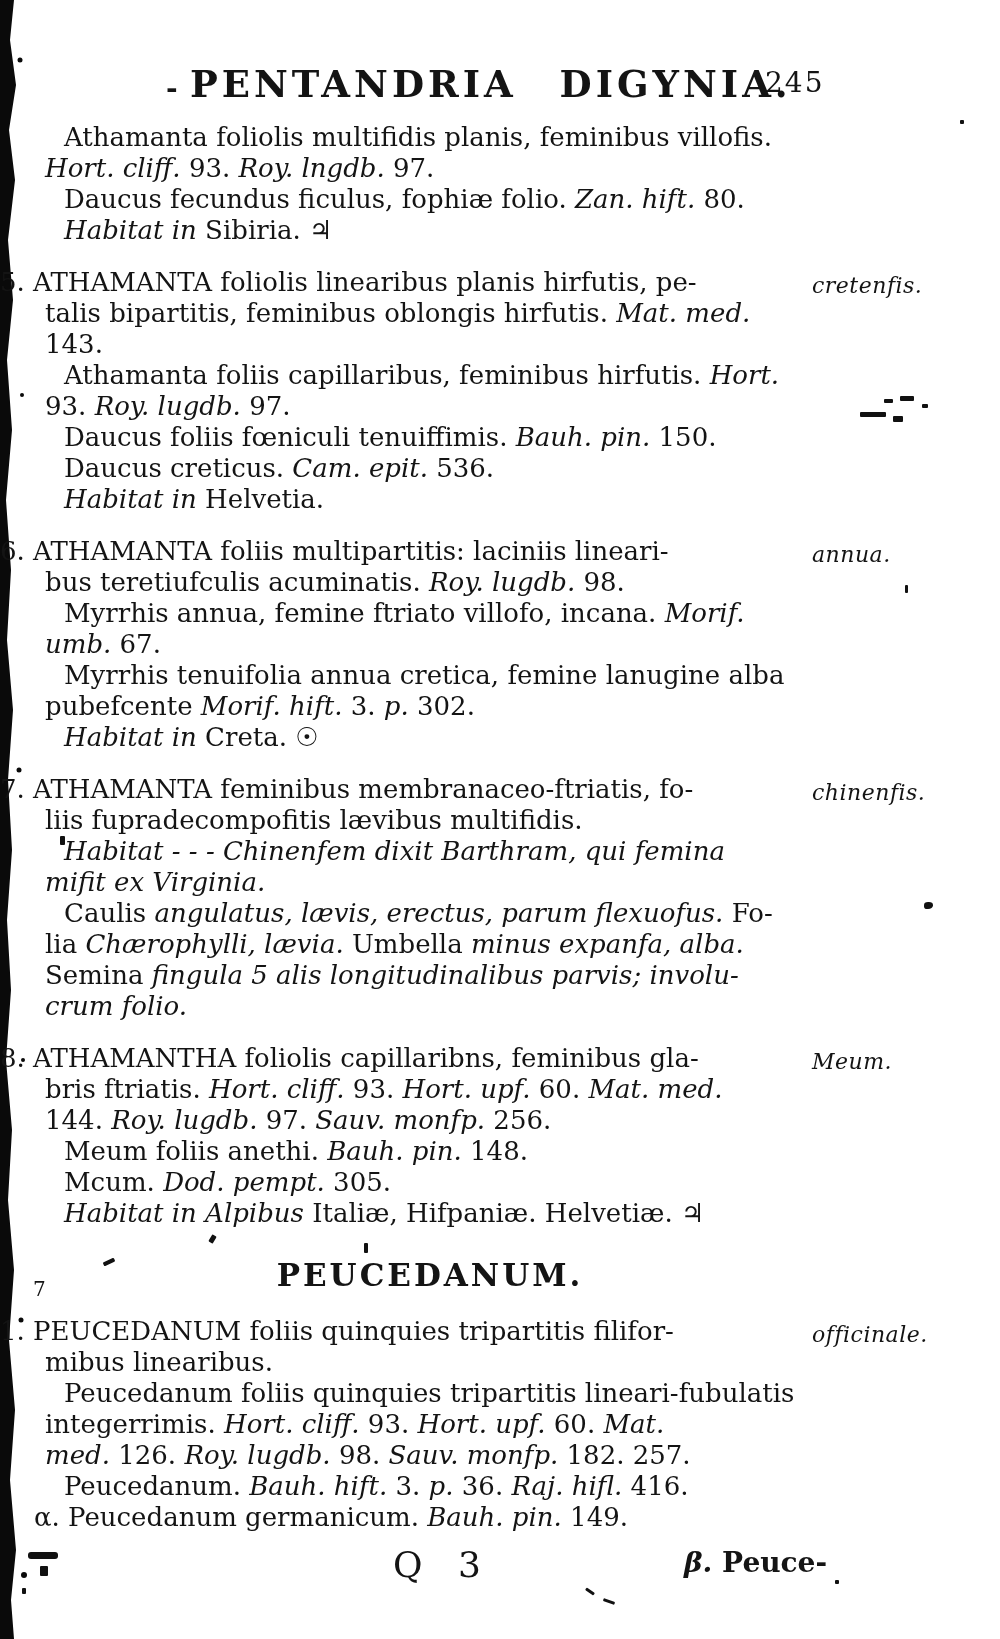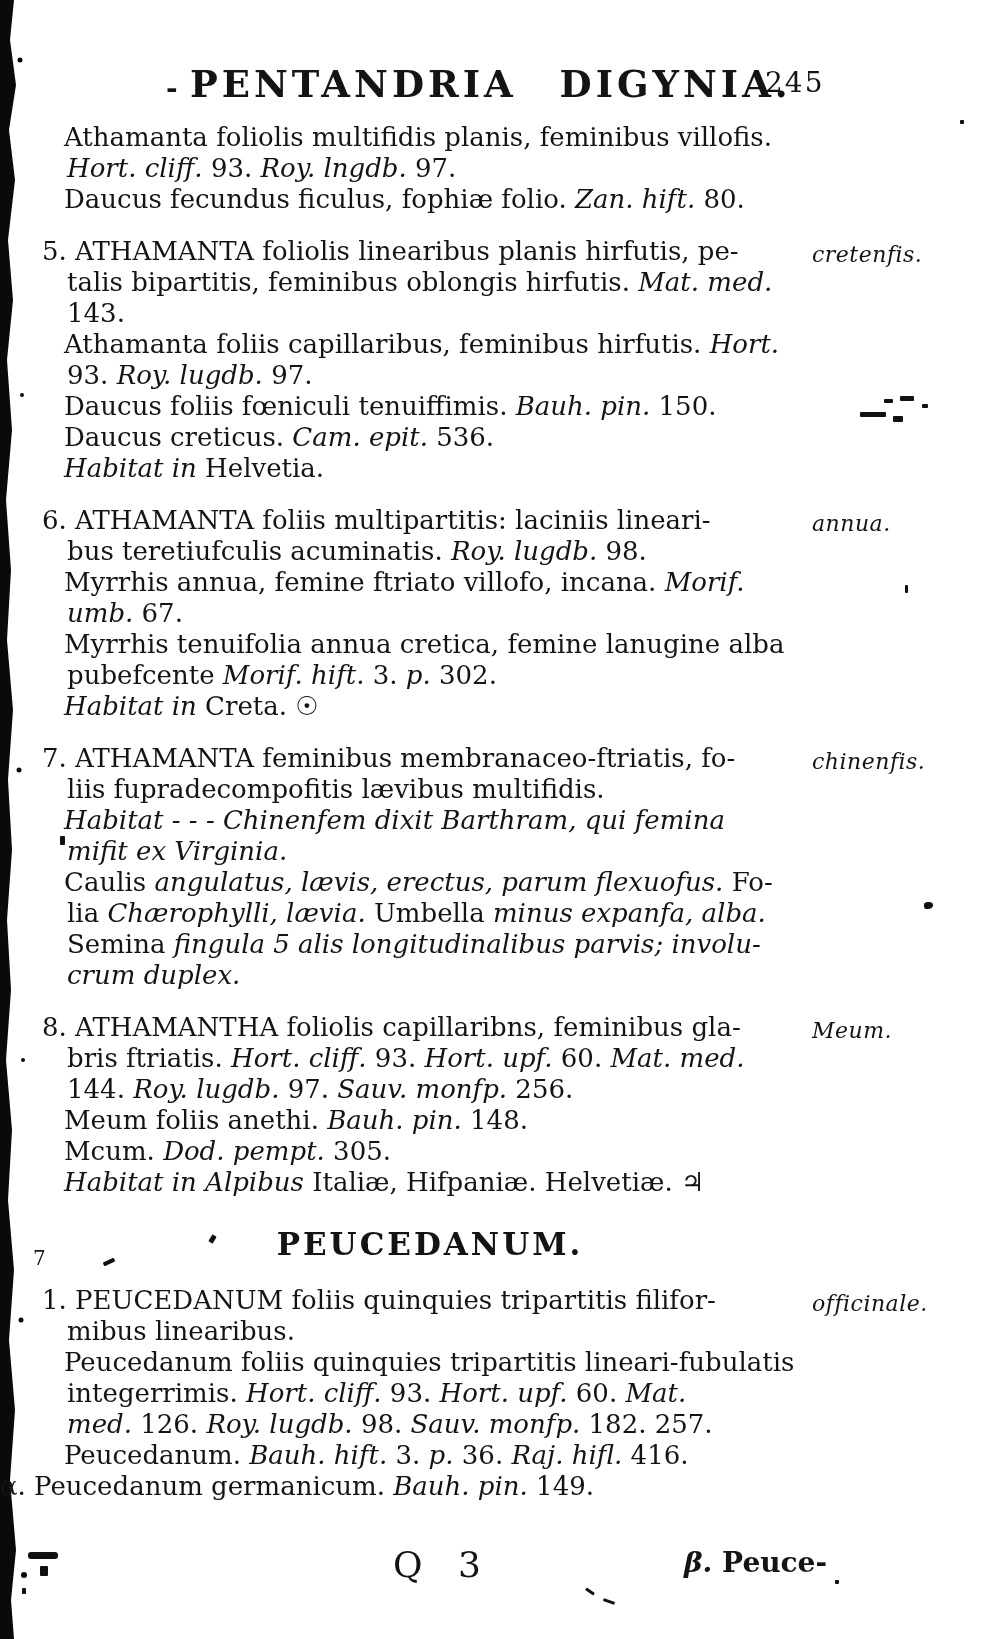--- a/index.html
+++ b/index.html
@@ -16,24 +16,24 @@
   
   .header{position:absolute;top:62px;left:0;width:1000px;height:50px;}
   .hdr-ornament{position:absolute;left:166px;top:10px;font-size:28px;font-weight:bold;}
   .hdr-title{position:absolute;left:190px;top:0;font-size:37px;font-weight:700;letter-spacing:4px;word-spacing:26px;white-space:nowrap;}
   .hdr-page{position:absolute;left:765px;top:4px;font-size:28px;letter-spacing:2px;}
   
   .text-column{position:absolute;top:122px;left:0;width:1000px;}
   .block{margin-top:21px;}
   .block:first-child{margin-top:0;}
   .line{position:relative;font-size:26px;line-height:31px;white-space:nowrap;}
-  .indent-num{padding-left:42px;}
+  .indent-num{}
   .indent-base{padding-left:64px;}
-  .indent-cont{padding-left:67px;}
-  .indent-alpha{}
+  .indent-cont{padding-left:45px;}
+  .indent-alpha{padding-left:34px;}
   .it{font-style:italic;}
   .margin-note{position:absolute;left:812px;top:3px;font-style:italic;font-size:22px;letter-spacing:.5px;}
   .genus-heading{position:relative;margin-top:26px;margin-bottom:16px;width:860px;text-align:center;font-size:31px;line-height:40px;letter-spacing:3px;font-weight:600;}
   .genus-margin-number{position:absolute;left:33px;top:14px;font-size:20px;font-weight:400;letter-spacing:0;}
   
   .footer{position:absolute;top:1544px;left:0;width:884px;height:50px;}
   .signature{position:absolute;left:393px;top:0;font-size:36px;letter-spacing:12px;}
   .catchword{position:absolute;left:684px;top:2px;font-size:28px;font-weight:bold;}
   .catchword .beta{font-style:italic;}
   
@@ -60,20 +60,21 @@
     <span class="hdr-ornament">-</span>
     <span class="hdr-title">PENTANDRIA DIGYNIA.</span>
     <span class="hdr-page">245</span>
   </div>
 
   <div class="text-column" id="text-column">
       <div class="block">
         <div class="line indent-base"><span>Athamanta foliolis multifidis planis, feminibus villofis.</span></div>
         <div class="line indent-cont"><span class="it">Hort. cliff.</span><span> 93. </span><span class="it">Roy. lngdb.</span><span> 97.</span></div>
         <div class="line indent-base"><span>Daucus fecundus ficulus, fophiæ folio. </span><span class="it">Zan. hift.</span><span> 80.</span></div>
+        <div class="line indent-base"><span class="it">Habitat in</span><span> Sibiria. ♃</span></div>
       </div>
       <div class="block">
         <div class="line indent-num"><span>5. ATHAMANTA foliolis linearibus planis hirfutis, pe-</span><span class="margin-note">cretenfis.</span></div>
         <div class="line indent-cont"><span>talis bipartitis, feminibus oblongis hirfutis. </span><span class="it">Mat. med.</span></div>
         <div class="line indent-cont"><span>143.</span></div>
         <div class="line indent-base"><span>Athamanta foliis capillaribus, feminibus hirfutis. </span><span class="it">Hort.</span></div>
         <div class="line indent-cont"><span>93. </span><span class="it">Roy. lugdb.</span><span> 97.</span></div>
         <div class="line indent-base"><span>Daucus foliis fœniculi tenuiffimis. </span><span class="it">Bauh. pin.</span><span> 150.</span></div>
         <div class="line indent-base"><span>Daucus creticus. </span><span class="it">Cam. epit.</span><span> 536.</span></div>
         <div class="line indent-base"><span class="it">Habitat in</span><span> Helvetia.</span></div>
@@ -88,21 +89,21 @@
         <div class="line indent-base"><span class="it">Habitat in</span><span> Creta. ☉</span></div>
       </div>
       <div class="block">
         <div class="line indent-num"><span>7. ATHAMANTA feminibus membranaceo-ftriatis, fo-</span><span class="margin-note">chinenfis.</span></div>
         <div class="line indent-cont"><span>liis fupradecompofitis lævibus multifidis.</span></div>
         <div class="line indent-base"><span class="it">Habitat - - - Chinenfem dixit Barthram, qui femina</span></div>
         <div class="line indent-cont"><span class="it">mifit ex Virginia.</span></div>
         <div class="line indent-base"><span>Caulis </span><span class="it">angulatus, lævis, erectus, parum flexuofus.</span><span> Fo-</span></div>
         <div class="line indent-cont"><span>lia </span><span class="it">Chærophylli, lævia.</span><span> Umbella </span><span class="it">minus expanfa, alba.</span></div>
         <div class="line indent-cont"><span>Semina </span><span class="it">fingula 5 alis longitudinalibus parvis; involu-</span></div>
-        <div class="line indent-cont"><span class="it">crum duplex.</span></div>
+        <div class="line indent-cont"><span class="it">crum folio.</span></div>
       </div>
       <div class="block">
         <div class="line indent-num"><span>8. ATHAMANTHA foliolis capillaribns, feminibus gla-</span><span class="margin-note">Meum.</span></div>
         <div class="line indent-cont"><span>bris ftriatis. </span><span class="it">Hort. cliff.</span><span> 93. </span><span class="it">Hort. upf.</span><span> 60. </span><span class="it">Mat. med.</span></div>
         <div class="line indent-cont"><span>144. </span><span class="it">Roy. lugdb.</span><span> 97. </span><span class="it">Sauv. monfp.</span><span> 256.</span></div>
         <div class="line indent-base"><span>Meum foliis anethi. </span><span class="it">Bauh. pin.</span><span> 148.</span></div>
         <div class="line indent-base"><span>Mcum. </span><span class="it">Dod. pempt.</span><span> 305.</span></div>
         <div class="line indent-base"><span class="it">Habitat in Alpibus</span><span> Italiæ, Hifpaniæ. Helvetiæ. ♃</span></div>
       </div>
       <div class="genus-heading"><span class="genus-margin-number">7</span><span>PEUCEDANUM.</span></div>

